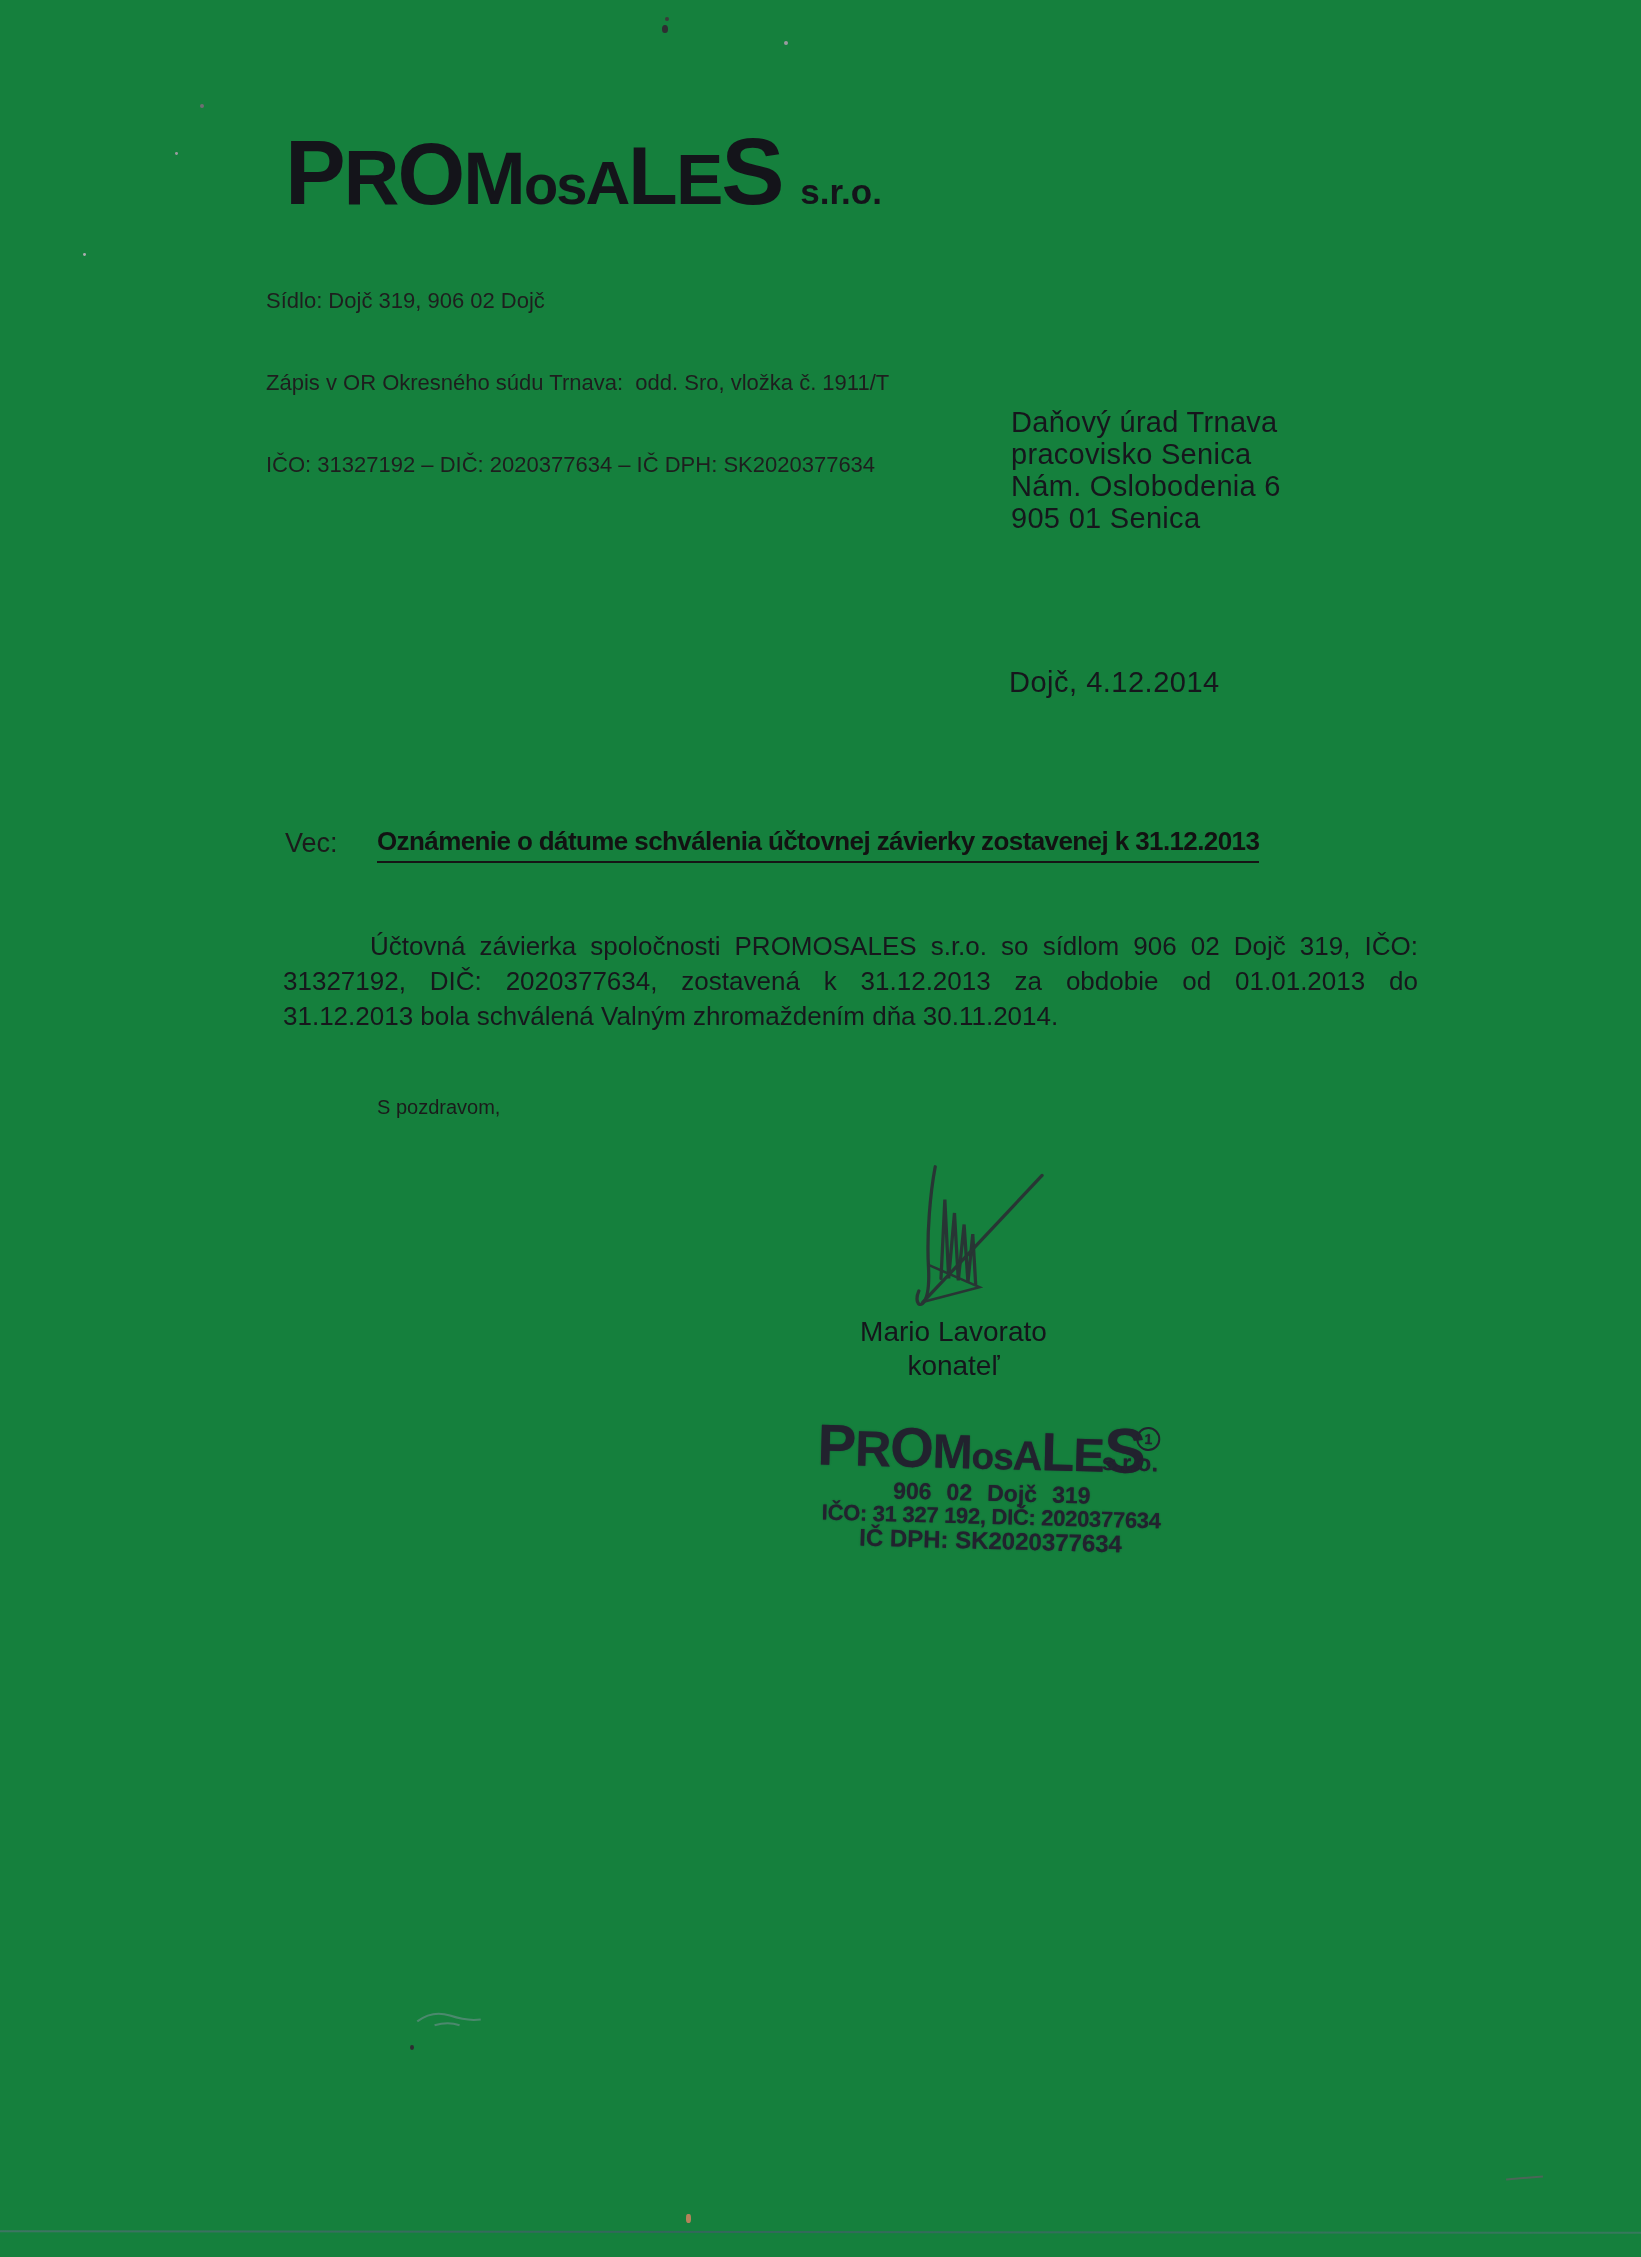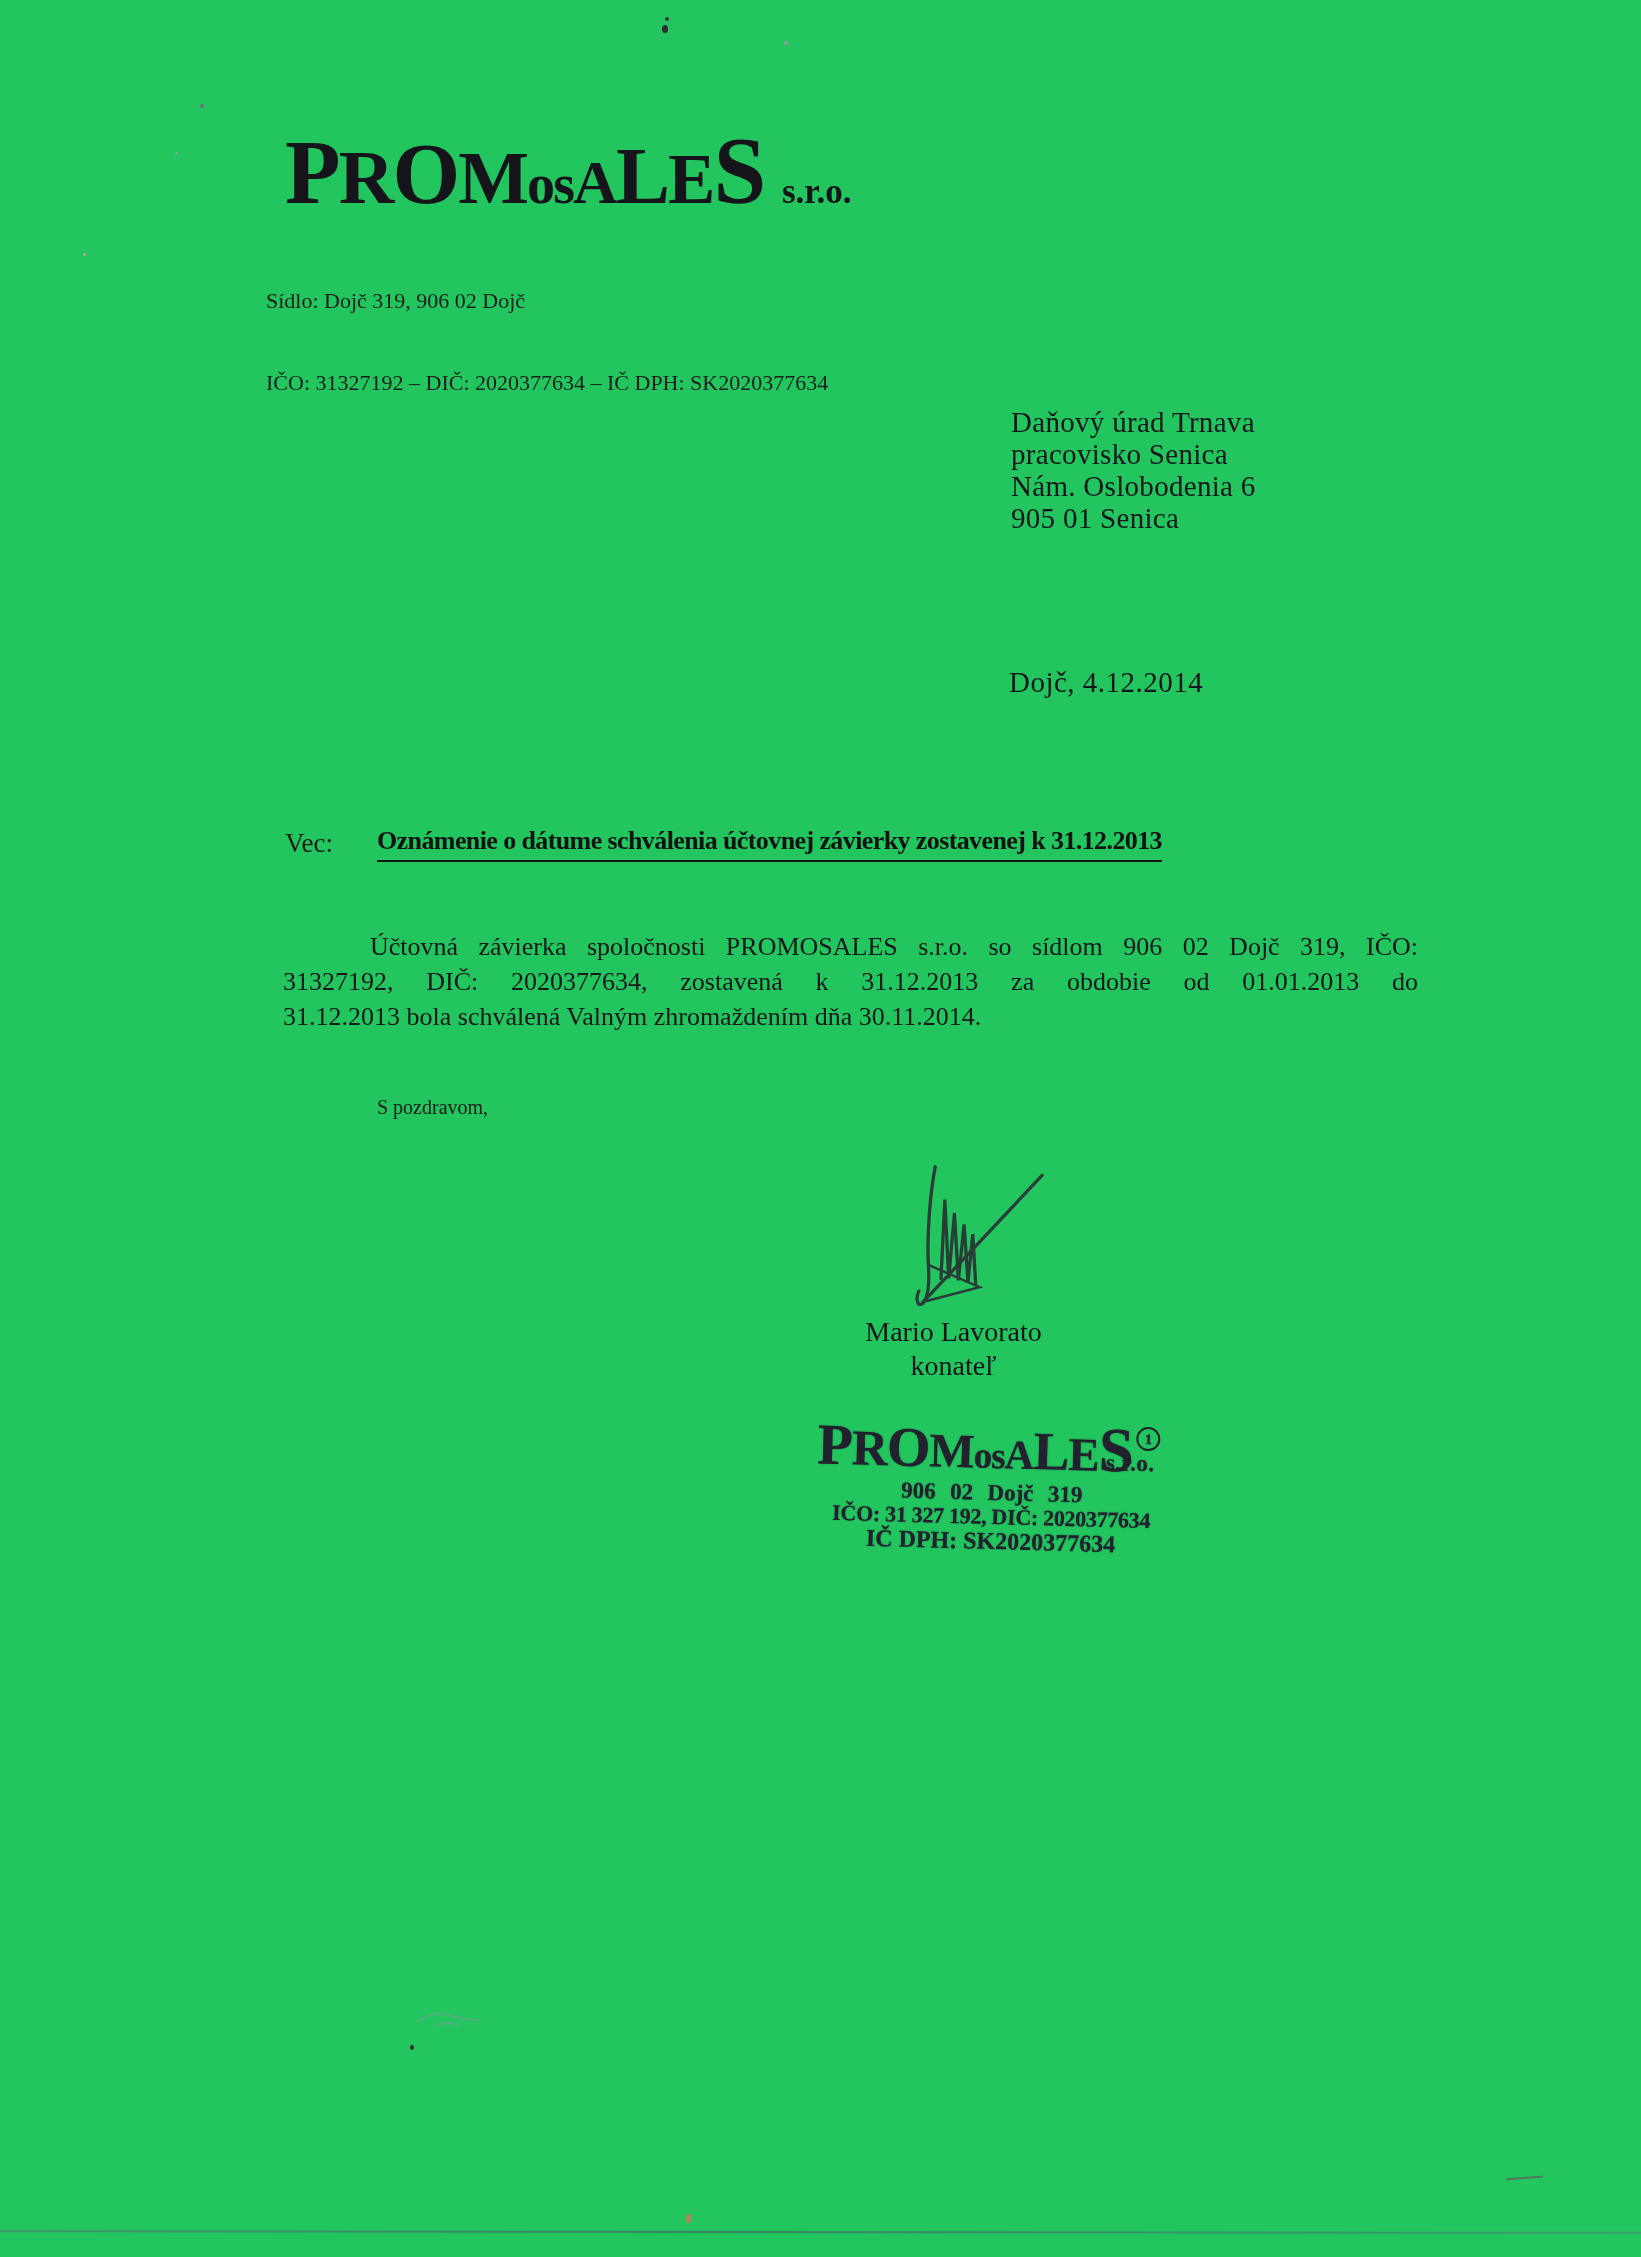--- a/index.html
+++ b/index.html
@@ -1,21 +1,21 @@
 <!DOCTYPE html>
 <html><head>
 <meta charset="utf-8">
 <style>
   html,body{margin:0;padding:0;background:#e8e8e8;}
   #page{
     position:relative;
     width:1641px;height:2257px;
-    background:#22c55e;
+    background:#15803d;
     overflow:hidden;
-    font-family:Liberation Serif, serif;
+    font-family:Liberation Sans, sans-serif;
     color:#1b1b1b;
   }
   
   #logo{
     position:absolute;left:285px;top:124px;
     line-height:1;white-space:nowrap;
     font-weight:bold;letter-spacing:-1.9px;
     color:#14141a;
   }
   #logo span{display:inline;}
@@ -105,20 +105,21 @@
   <div class="speck" style="left:83px;top:253px;width:2.9px;height:2.9px;background:#ababaf;"></div>
   <div class="speck" style="left:410px;top:2045px;width:3.9px;height:4.8px;background:#2d2d30;"></div>
   <div class="speck" style="left:686px;top:2214px;width:4.8px;height:8.7px;background:#b5825a;border-radius:40%;"></div>
 
   <div id="logo">
     <span class="L0">P</span><span class="L1">R</span><span class="L2">O</span><span class="L3">M</span><span class="L4">o</span><span class="L5">s</span><span class="L6">A</span><span class="L7">L</span><span class="L8">E</span><span class="L9">S</span><span class="logo-suffix">s.r.o.</span>
   </div>
 
   <div id="company-info">
     <div>Sídlo: Dojč 319, 906 02 Dojč</div>
+    <div>Zápis v OR Okresného súdu Trnava:&nbsp; odd. Sro, vložka č. 1911/T</div>
     <div>IČO: 31327192 – DIČ: 2020377634 – IČ DPH: SK2020377634</div>
   </div>
 
   <div id="recipient">
     <div>Daňový úrad Trnava</div>
     <div>pracovisko Senica</div>
     <div>Nám. Oslobodenia 6</div>
     <div>905 01 Senica</div>
   </div>
 

